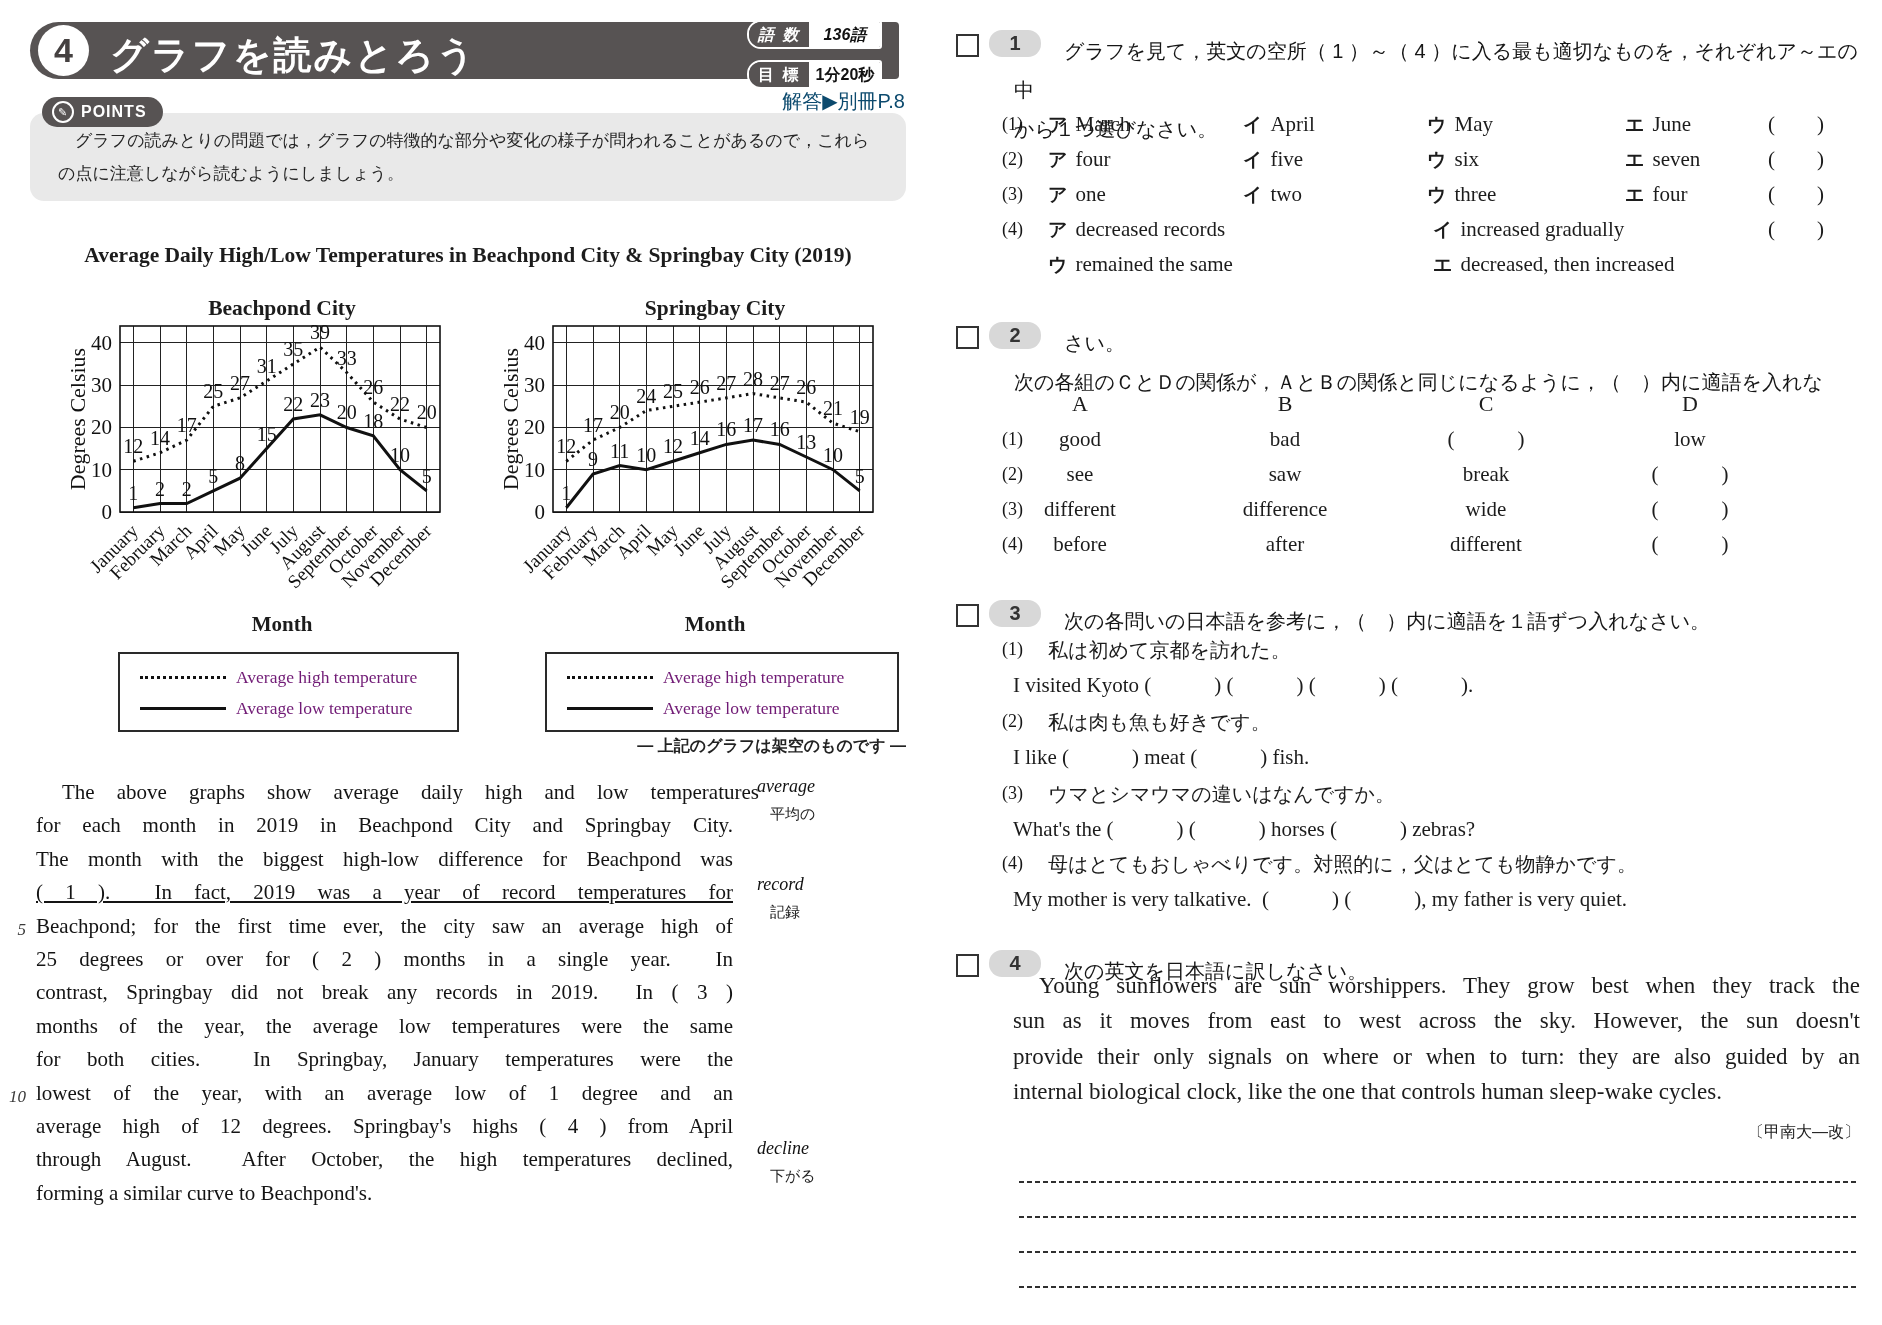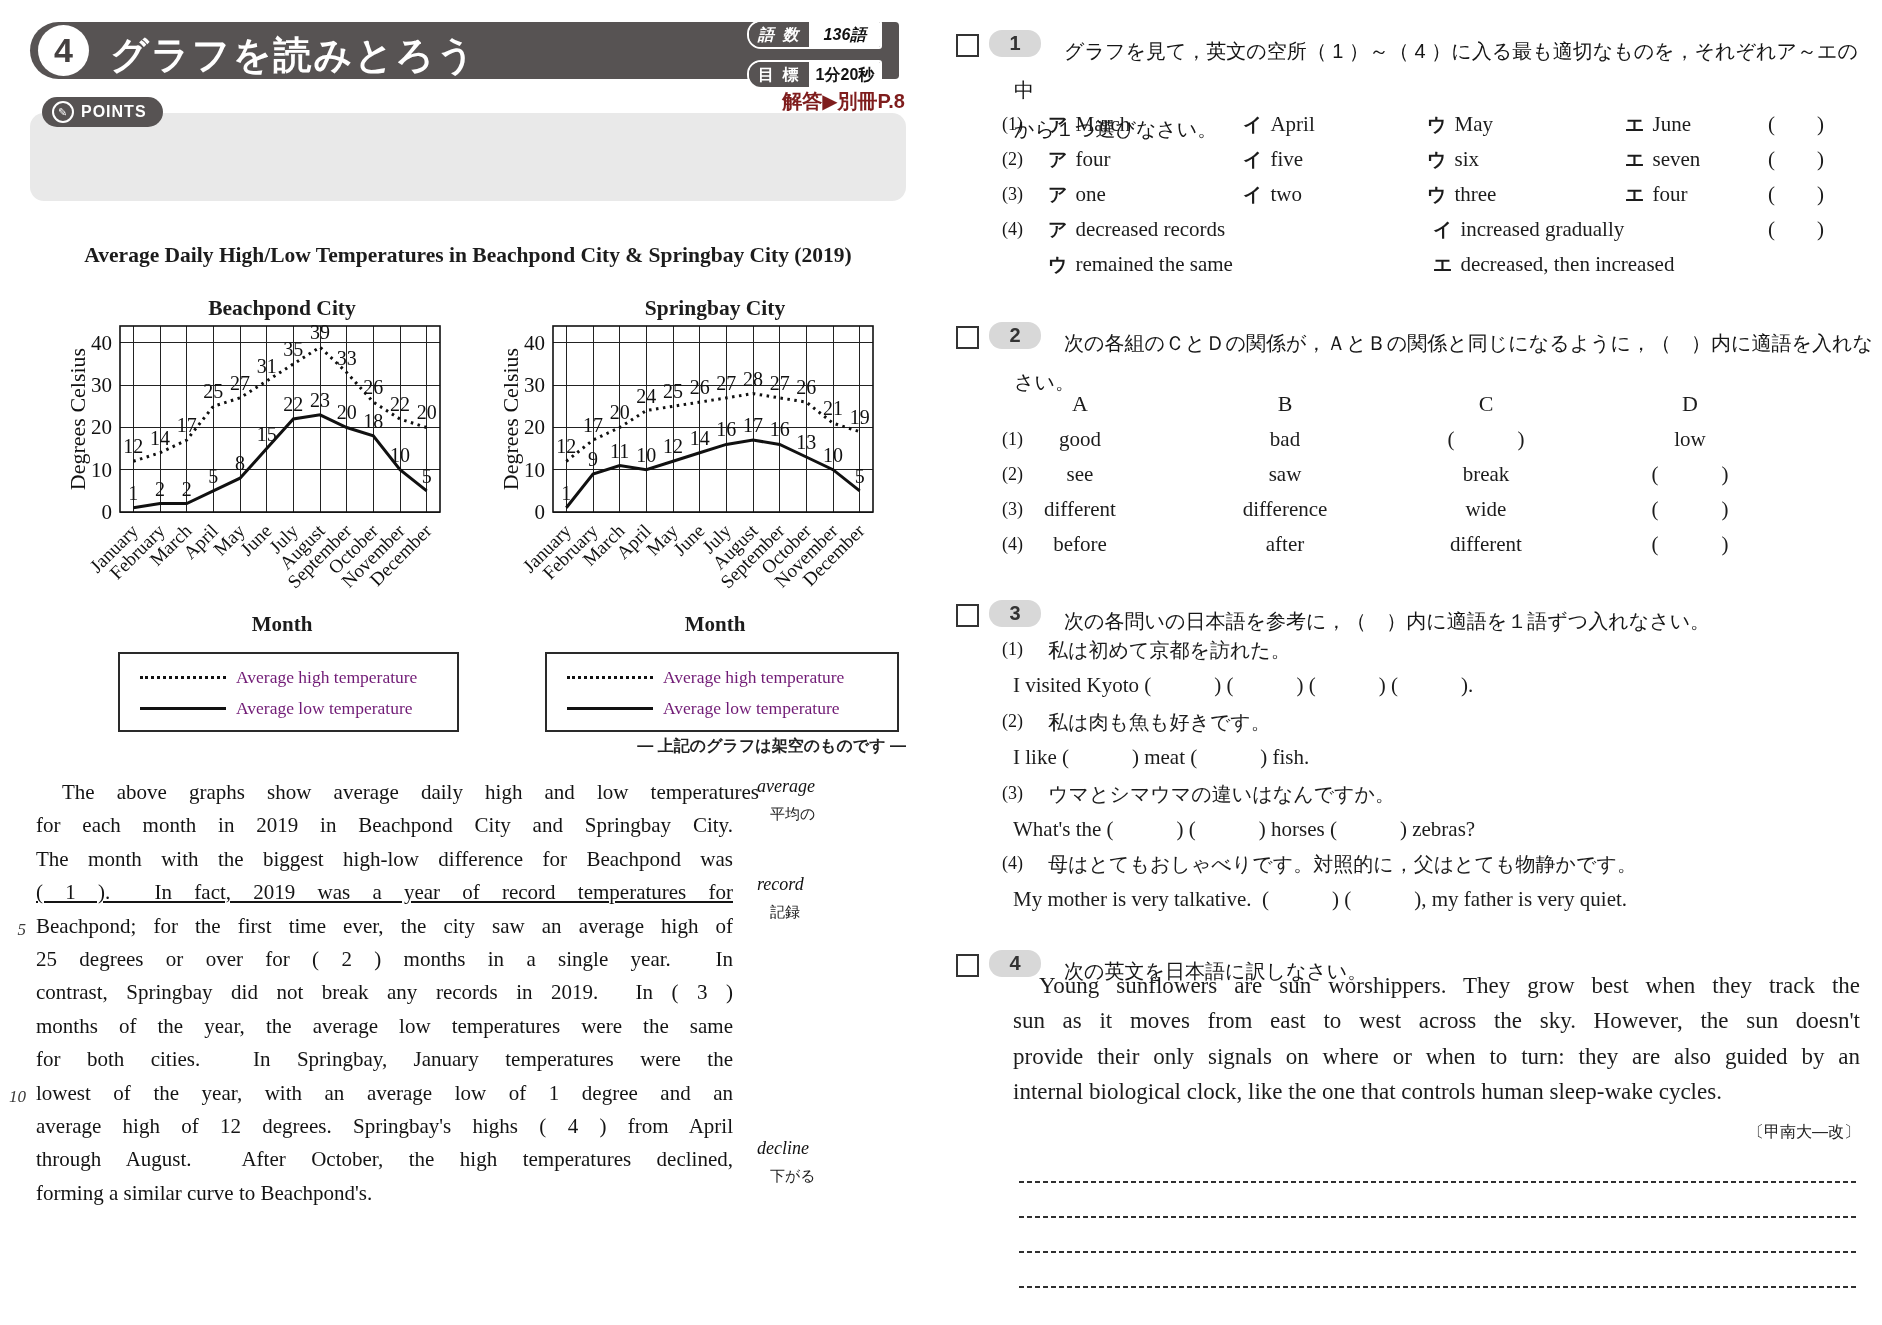--- a/index.html
+++ b/index.html
@@ -12,21 +12,21 @@
   .header-bar{left:30px;top:22px;width:869px;height:57px;background:#575353;
               border-radius:30px 4px 4px 30px;}
   .header-circle{left:38px;top:25px;width:51px;height:51px;background:#fff;border-radius:50%;
                  display:flex;align-items:center;justify-content:center;
                  font-size:34px;font-weight:700;color:#454141;}
   .header-title{left:110px;top:30px;font-size:38px;font-weight:700;color:#ffffff;letter-spacing:2px;}
   .badge{display:flex;height:25px;border:2px solid #fff;border-radius:14px 3px 3px 14px;
          overflow:hidden;font-size:16px;line-height:25px;}
   .badge .b-label{background:#575353;color:#fff;padding:0 9px;font-weight:700;letter-spacing:2px;}
   .badge .b-value{background:#fff;color:#111;width:71px;text-align:center;font-weight:700;}
-  .answer-ref{left:745px;top:88px;width:160px;text-align:right;font-size:20px;font-weight:700;color:#7f1d1d;}
+  .answer-ref{left:745px;top:88px;width:160px;text-align:right;font-size:20px;font-weight:400;color:#0c4a6e;}
   
   .points-box{left:30px;top:113px;width:876px;height:88px;background:#e9e9e9;border-radius:14px;}
   .points-pill{left:42px;top:97px;height:30px;padding:0 16px 0 10px;background:#575353;border-radius:16px;
                display:flex;align-items:center;gap:7px;color:#fff;font-weight:700;font-size:16px;letter-spacing:1px;}
   .pencil-ic{width:18px;height:18px;border:2px solid #fff;border-radius:50%;display:flex;
              align-items:center;justify-content:center;font-size:11px;color:#fff;}
   .points-text{left:58px;top:124px;width:820px;font-size:17px;line-height:33px;color:#242424;}
   
   .graphs-title{left:30px;top:243px;width:876px;text-align:center;font-size:21.5px;font-weight:700;}
   .city-title{top:296px;width:200px;text-align:center;font-size:21.5px;font-weight:700;}
@@ -88,20 +88,21 @@
       <span class="b-value">1分20秒</span>
     </div>
   </div>
   <div class="abs answer-ref sans">解答▶別冊P.8</div>
 
   <div class="abs points-box"></div>
   <div class="abs points-pill sans">
     <span class="pencil-ic">✎</span>
     <span>POINTS</span>
   </div>
+  <div class="abs points-text sans">　グラフの読みとりの問題では，グラフの特徴的な部分や変化の様子が問われることがあるので，これらの点に注意しながら読むようにしましょう。</div>
 
   <div class="abs graphs-title serif">Average Daily High/Low Temperatures in Beachpond City &amp; Springbay City (2019)</div>
   <div class="abs city-title serif" style="left:182px;">Beachpond City</div>
   <div class="abs city-title serif" style="left:615px;">Springbay City</div>
   <div id="chart0" class="abs" style="left:70px;top:316px;"><svg width="432" height="300" viewBox="0 0 432 300">
         <text x="15" y="103" text-anchor="middle" transform="rotate(-90 15 103)" font-family="Liberation Serif, DejaVu Serif, serif" font-size="22" fill="#111">Degrees Celsius</text>
         <line x1="50" y1="196" x2="370" y2="196" stroke="#222" stroke-width="1" shape-rendering="crispEdges"></line>
         <text x="42" y="203" text-anchor="end" font-family="Liberation Serif, DejaVu Serif, serif" font-size="21" fill="#111">0</text>
         <line x1="50" y1="153.72727272727272" x2="370" y2="153.72727272727272" stroke="#222" stroke-width="1" shape-rendering="crispEdges"></line>
         <text x="42" y="160.72727272727272" text-anchor="end" font-family="Liberation Serif, DejaVu Serif, serif" font-size="21" fill="#111">10</text>
@@ -278,22 +279,22 @@
   <div id="qcol">
       <div class="q-check" style="left: 956px; top: 34px;"></div>
       <div class="q-badge sans" style="left: 989px; top: 30px;">1</div>
       <div class="q-prompt sans" style="top: 32px;">
         <div>グラフを見て，英文の空所（ 1 ）～（ 4 ）に入る最も適切なものを，それぞれア～エの中</div>
         <div>から１つ選びなさい。</div>
       </div>
       <div class="q-check" style="left: 956px; top: 326px;"></div>
       <div class="q-badge sans" style="left: 989px; top: 322px;">2</div>
       <div class="q-prompt sans" style="top: 324px;">
+        <div>さい。</div>
         <div>次の各組のＣとＤの関係が，ＡとＢの関係と同じになるように，（　）内に適語を入れな</div>
-        <div>さい。</div>
       </div>
       <div class="q-check" style="left: 956px; top: 604px;"></div>
       <div class="q-badge sans" style="left: 989px; top: 600px;">3</div>
       <div class="q-prompt sans" style="top: 602px;">
         <div>次の各問いの日本語を参考に，（　）内に適語を１語ずつ入れなさい。</div>
       </div>
       <div class="q-check" style="left: 956px; top: 954px;"></div>
       <div class="q-badge sans" style="left: 989px; top: 950px;">4</div>
       <div class="q-prompt sans" style="top: 952px;">
         <div>次の英文を日本語に訳しなさい。</div>

